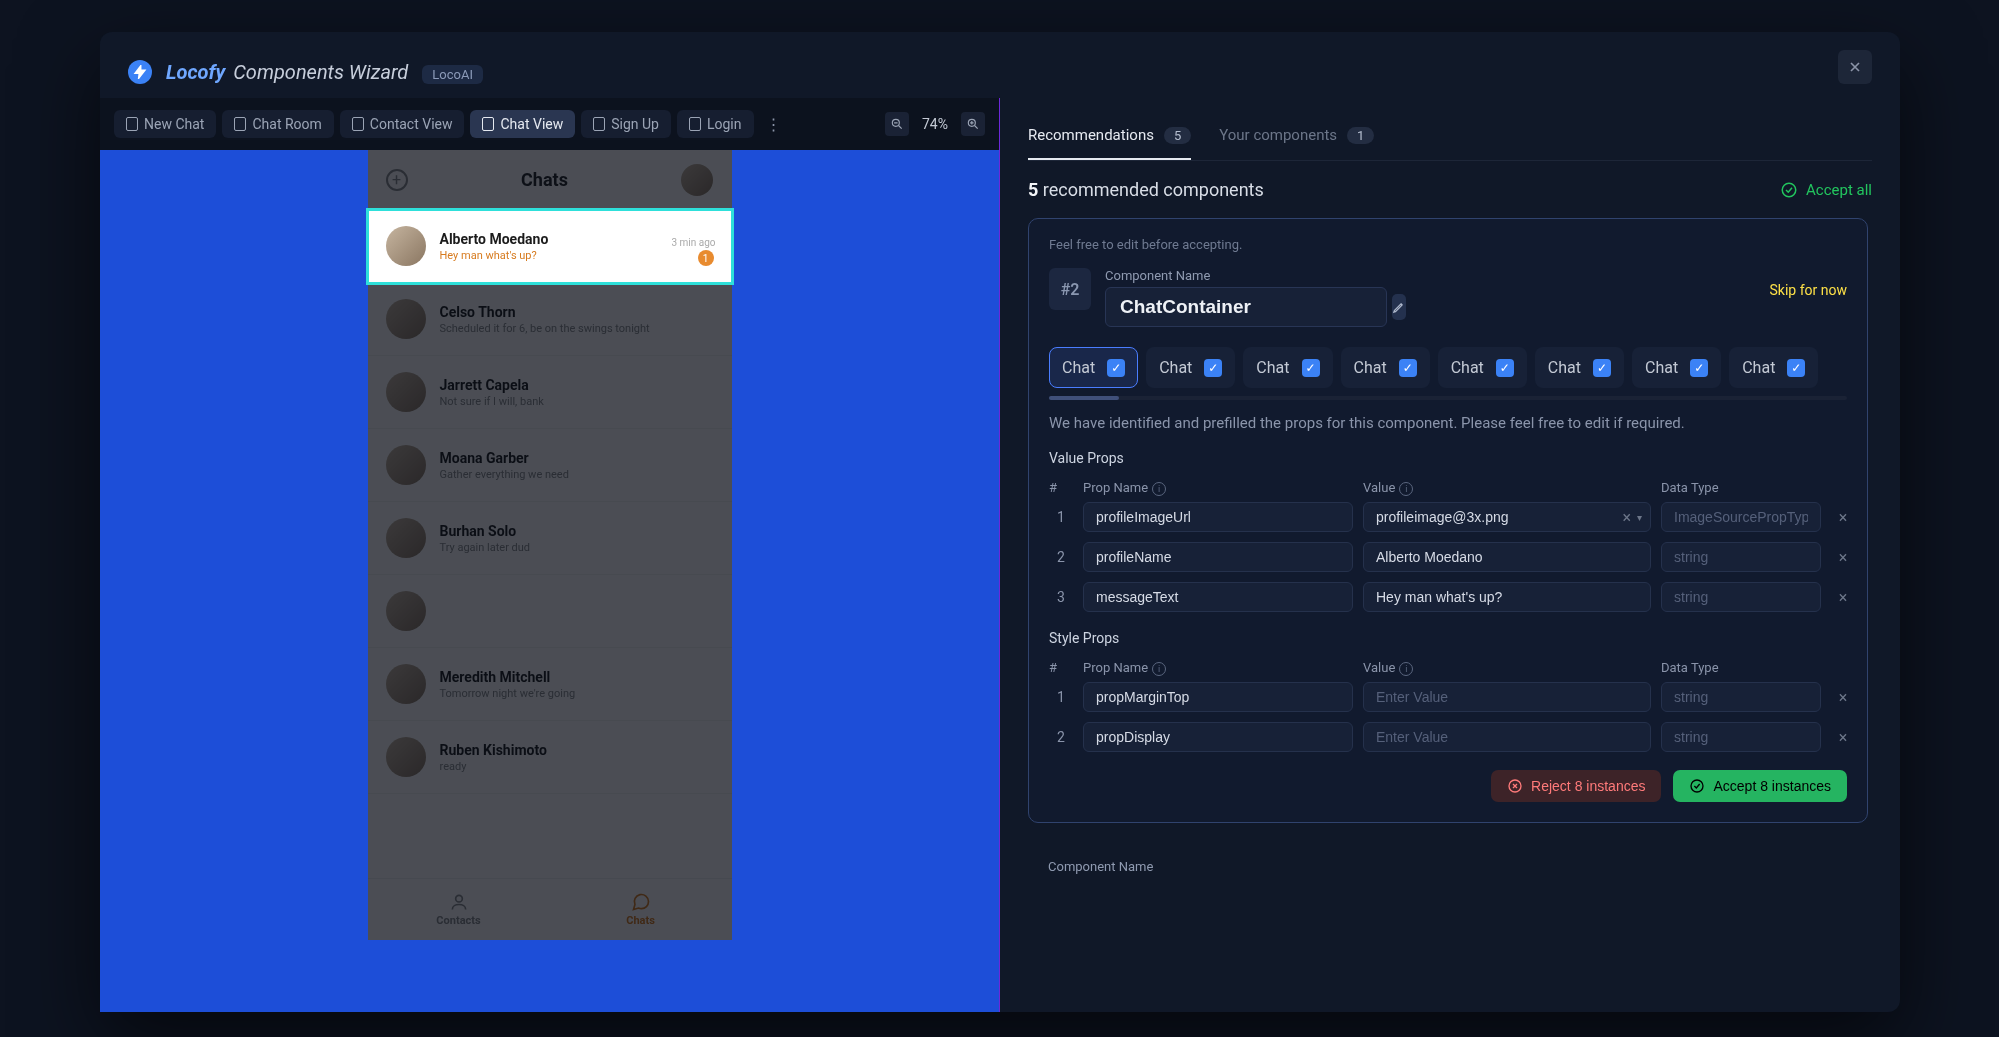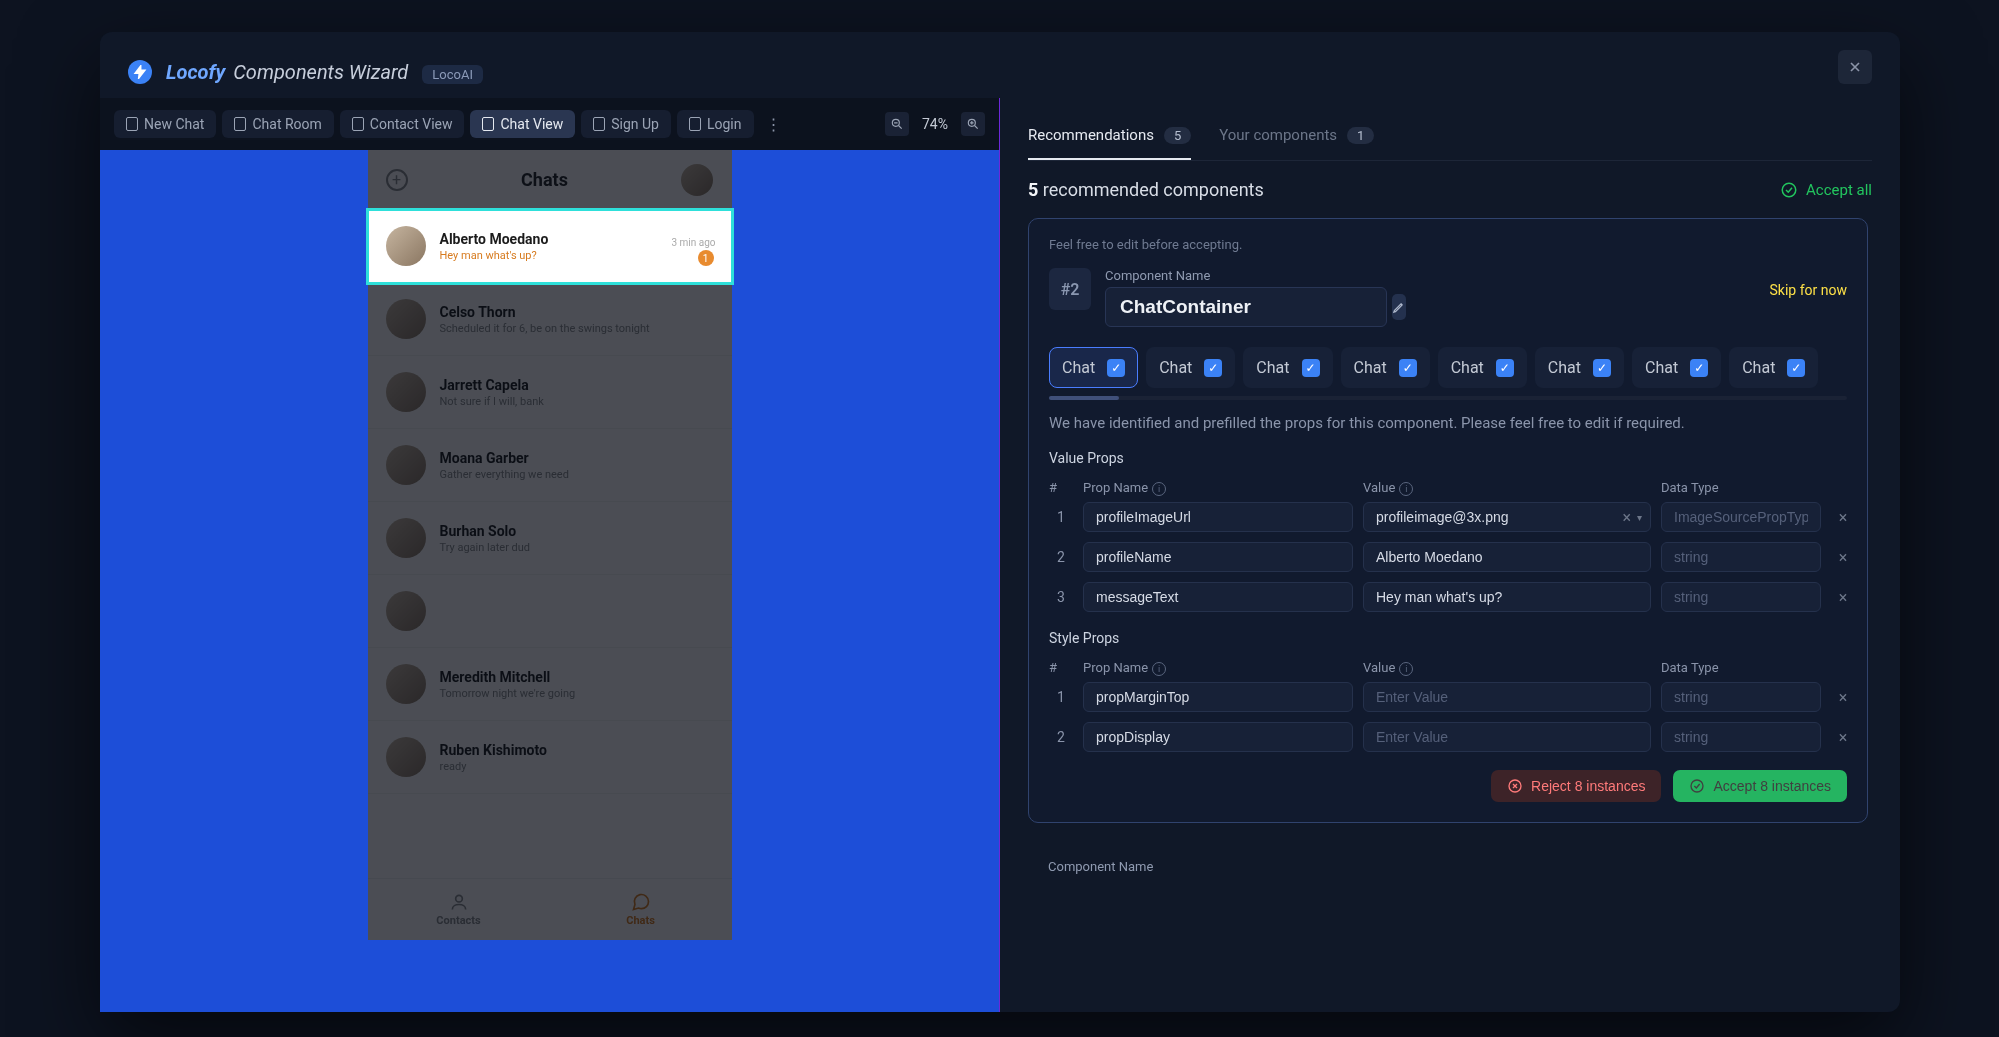--- a/index.html
+++ b/index.html
@@ -562,21 +562,21 @@
 }
 .btn-reject {
   background: #3d2328;
   color: #ff7a7a;
 }
 .btn-accept {
   background: #22c55e;
   color: #0b2810;
   font-weight: 500;
 }
-.btn-accept { color: #404040; background:#25b461; }
+.btn-accept { color: #000000; background:#25b461; }
 .btn svg { width: 16px; height: 16px; }
 .next-card {
   margin-top: 18px;
   padding: 18px 20px 0 20px;
   color: #8f9ab0;
   font-size: 13px;
 }
 .scroll-area {
   flex: 1;
   overflow-y: auto;

